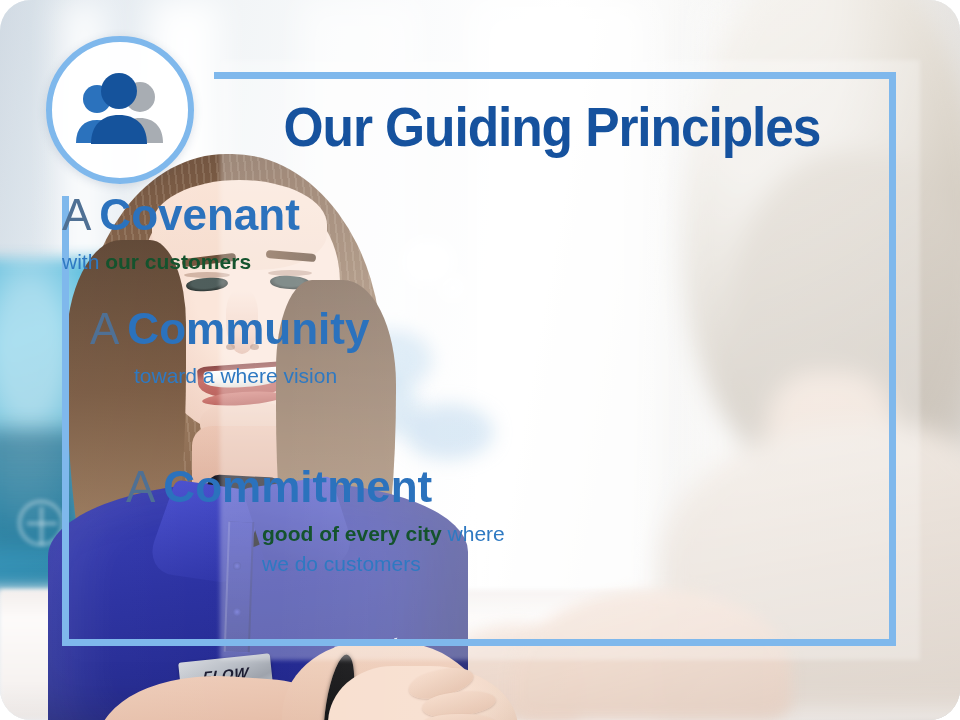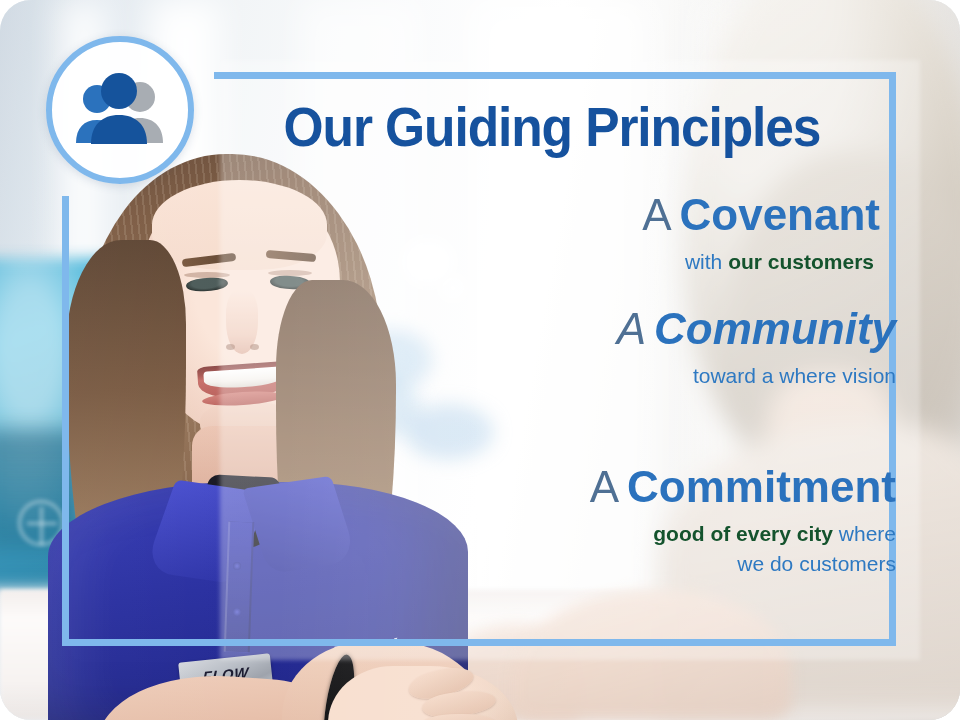--- a/index.html
+++ b/index.html
@@ -375,21 +375,21 @@
     position:absolute; left:160px; top:26px; width:660px;
     text-align:center;
     font:900 56px/1.02 "Liberation Sans", sans-serif;
     color:#16529e;
     letter-spacing:-1.2px;
     transform:scaleX(.92);
     transform-origin:center;
     white-space:nowrap;
   }
 
-  .block{ position:absolute; width:834px; text-align:right; }
+  .block{ position:absolute; width:834px; text-align:left; }
   .blk-cov{ top:118px; }
   .blk-com{ top:232px; }
   .blk-cmt{ top:390px; }
 
   .headline{
     font:300 44px/1.12 "Liberation Sans", sans-serif;
     color:#4a6c91;
     white-space:nowrap;
   }
   .headline .art{ font-weight:300; color:#4f7094; }
@@ -397,23 +397,23 @@
 
   .sub{
     font:400 21px/1.42 "Liberation Sans", sans-serif;
     color:#2e79c2;
     margin-top:8px;
   }
   .sub b{ font-weight:700; color:#14532d; }
 
   .cov-head{ padding-right:16px; }
   .cov-sub{ padding-right:22px; }
-  .com-head{ padding-left:42px;font-style:italic; }
+  .com-head{ padding-left:28px; }
   .com-sub{ padding-left:72px; }
-  .cmt-head{ padding-left:92px; }
+  .cmt-head{ padding-left:64px; }
   .cmt-sub{ padding-left:200px; }
 </style>
 </head>
 <body>
 
 <div class="stage">
 
   <div class="photo">
     <div class="bg-base"></div>
     <div class="bg-shaft s1"></div>

